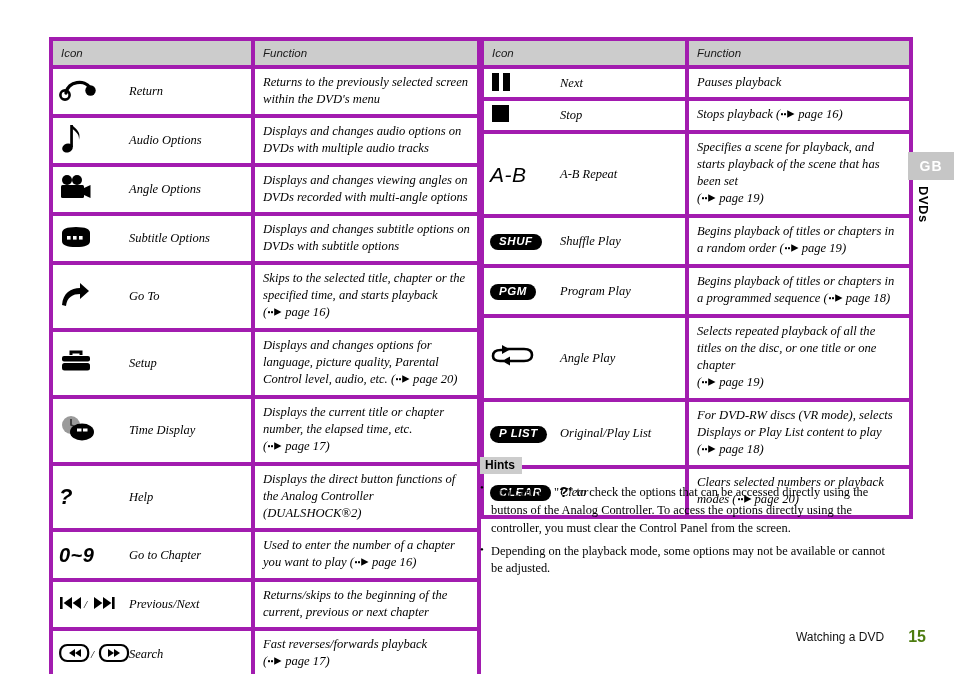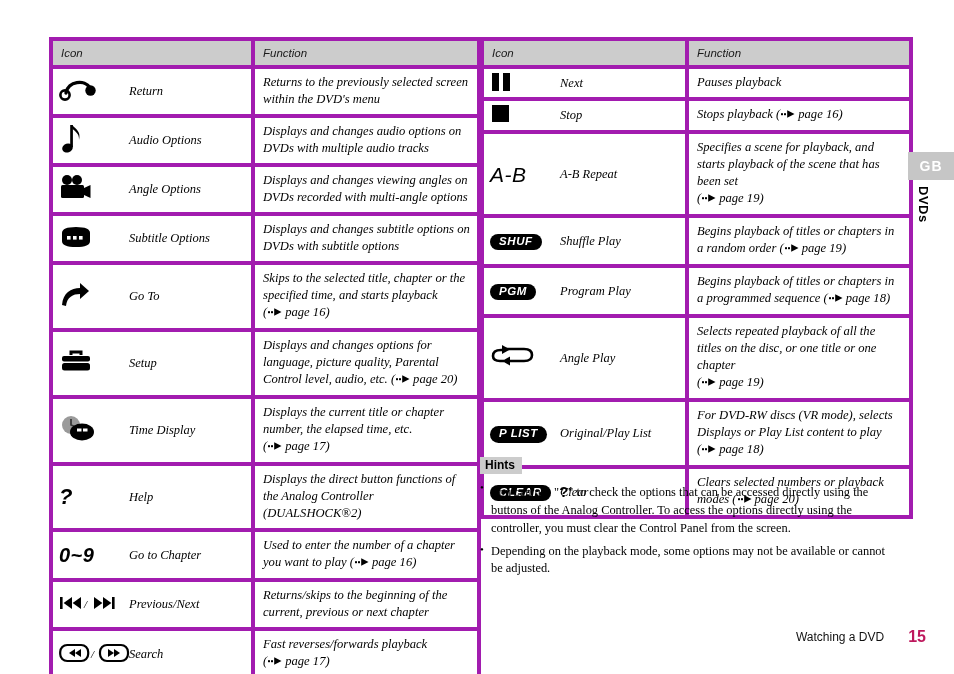--- a/index.html
+++ b/index.html
@@ -180,21 +180,21 @@
   #footer {
     position: absolute;
     right: 28px;
     bottom: 28px;
     display: flex;
     align-items: center;
     gap: 24px;
     font-family: "Liberation Sans", sans-serif;
   }
   #footer-text { font-size: 12px; color: #111; }
-  #footer-page { font-size: 16px; font-weight: bold; color: #be185d; }
+  #footer-page { font-size: 16px; font-weight: bold; color: #4d7c0f; }
 </style>
 </head>
 <body>
 
 <table class="icon-table" id="left-table">
   <thead>
     <tr>
       <th style="width:190px">Icon</th>
       <th style="width:214px">Function</th>
     </tr>

